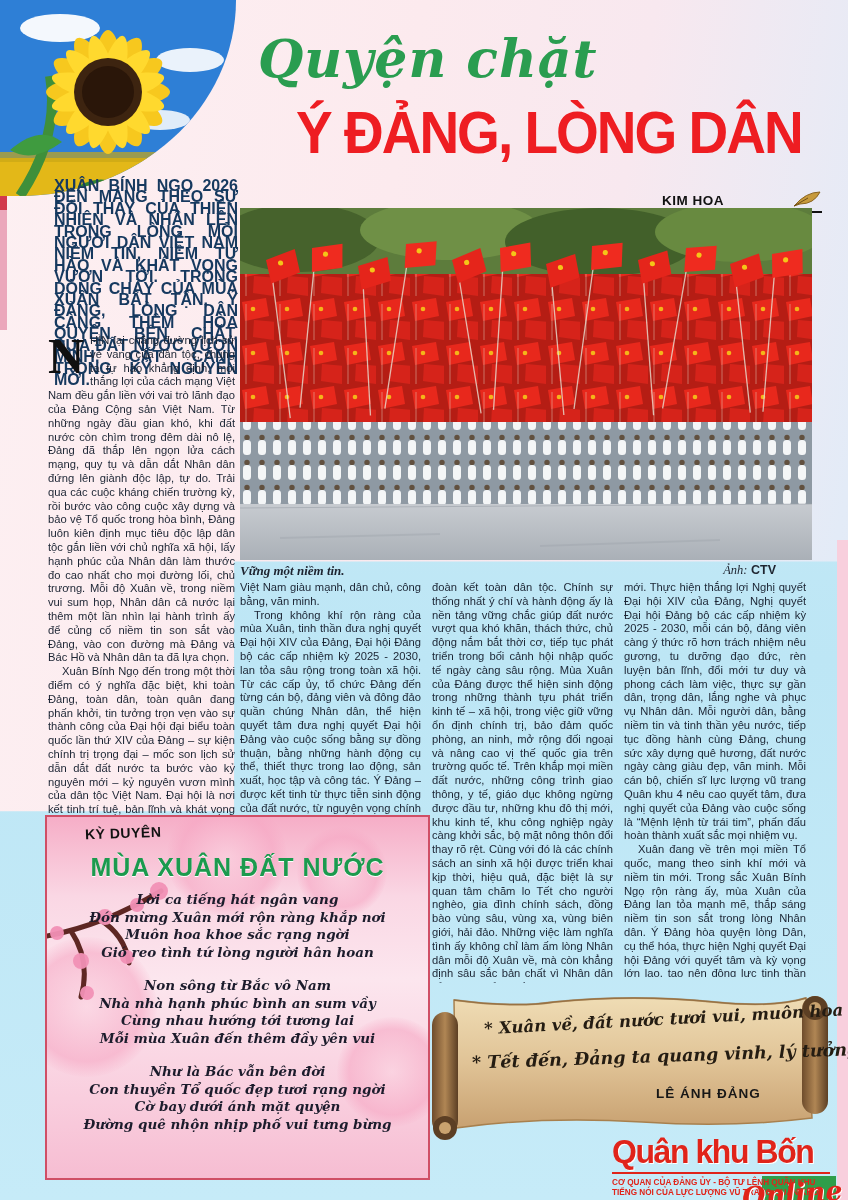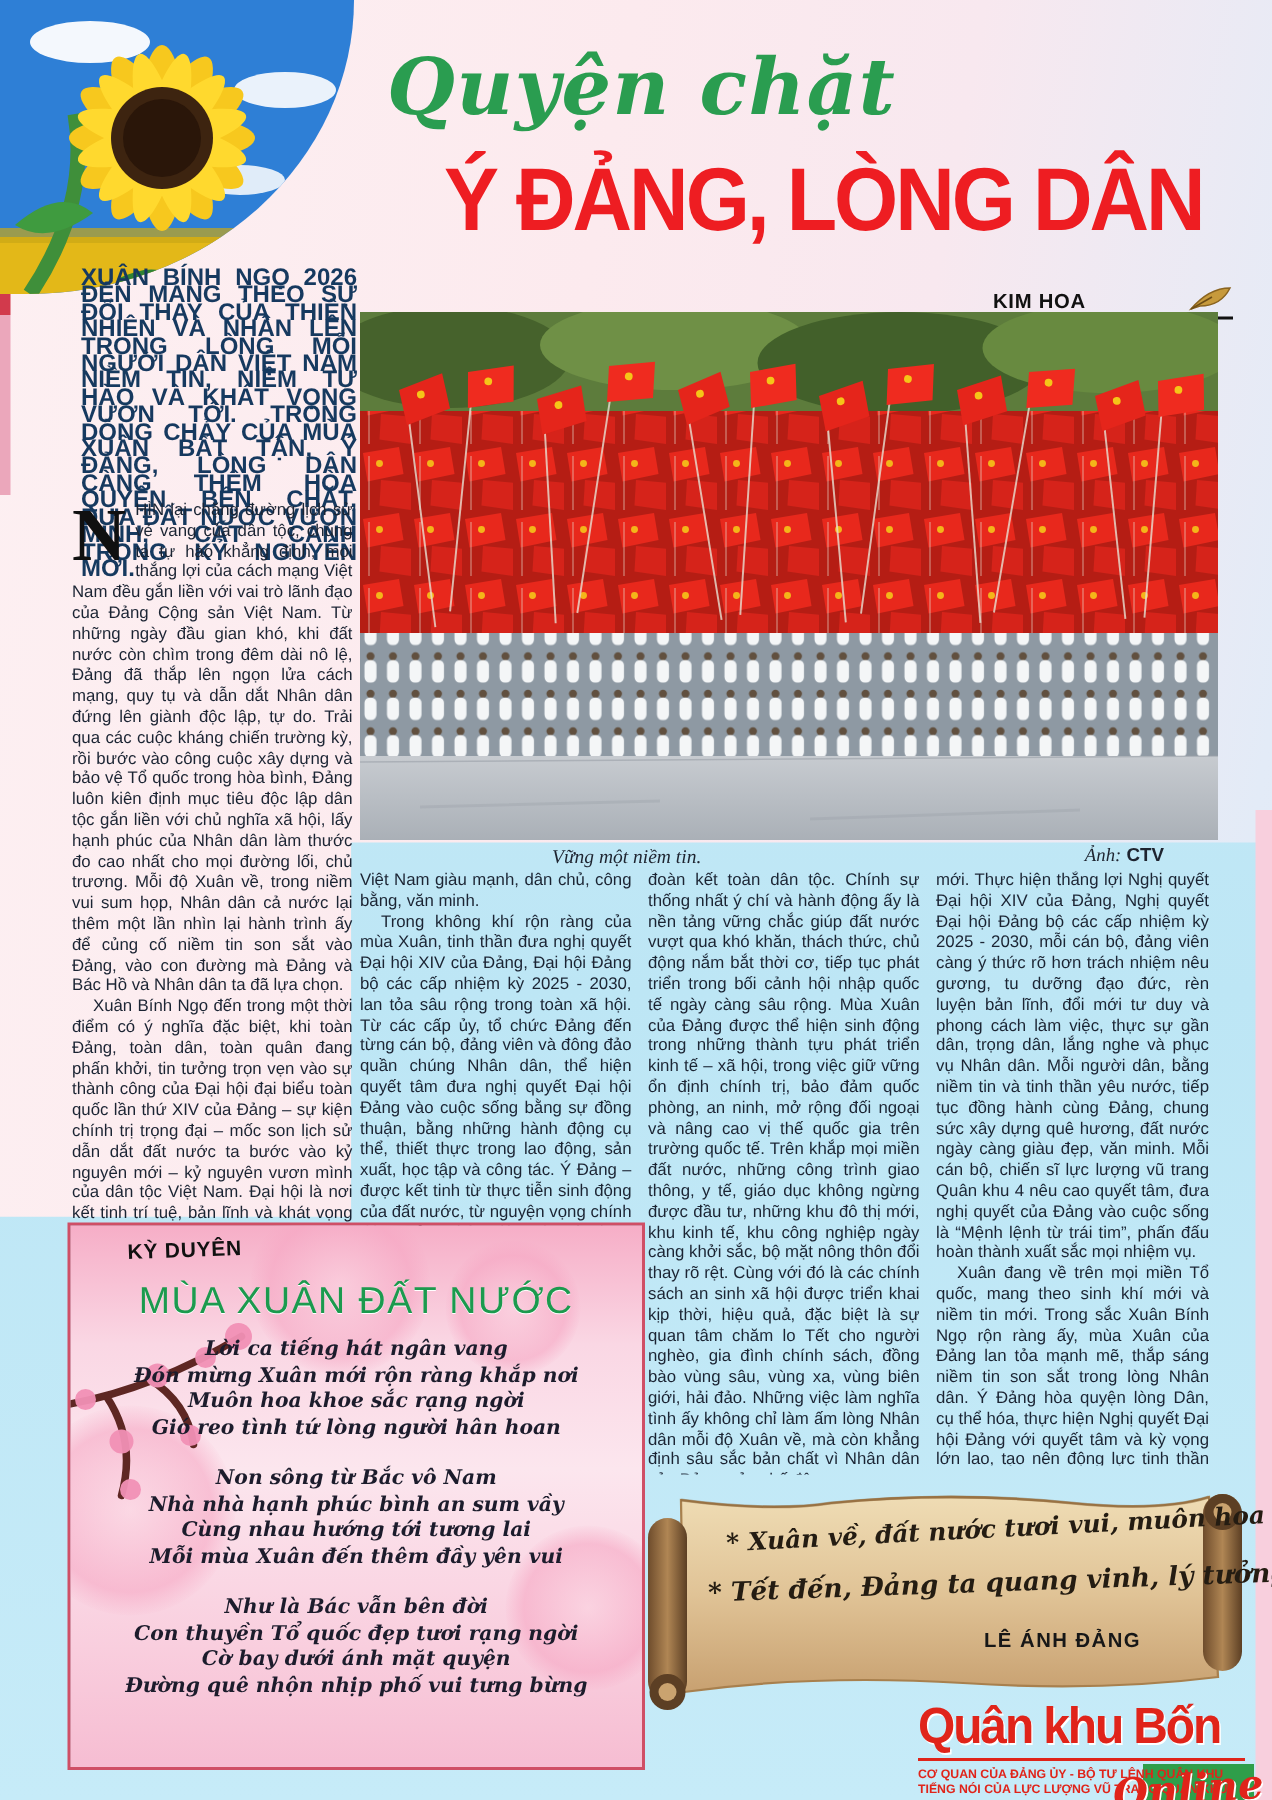--- a/index.html
+++ b/index.html
@@ -35,21 +35,21 @@
   
   .intro{position:absolute;left:54px;top:180px;width:184px;
         font-size:16px;line-height:11.4px;font-weight:bold;color:#16395f;
         text-align:justify;}
 
   
   .photo{position:absolute;left:240px;top:208px;width:572px;height:352px;overflow:hidden;}
   .photo svg{display:block;}
   .caption-row{position:absolute;left:240px;top:563px;width:572px;display:flex;
         justify-content:space-between;font-size:12px;color:#1e2430;}
-  .caption{margin-left:128px;font-style:italic;font-weight:normal;font-family:"Liberation Serif",serif;font-size:13px;}
+  .caption{font-style:italic;font-weight:bold;font-family:"Liberation Serif",serif;font-size:13px;}
   .credit{margin-right:36px;font-size:12.5px;}
   .credit .lbl{font-style:italic;font-family:"Liberation Serif",serif;}
   .credit .val{font-weight:bold;}
 
   
   .col{position:absolute;overflow:hidden;color:#1b2433;}
   .col p{margin:0;font-size:11.2px;line-height:13.8px;text-align:justify;}
   .col p.indent{text-indent:14px;}
   .col1{left:48px;top:334px;width:187px;height:484px;}
   .col2{left:240px;top:581px;width:181px;height:238px;}
@@ -59,21 +59,21 @@
         font-size:50px;line-height:40px;color:#101010;margin:2px 6px 0 0;}
 
   
   .poem-box{position:absolute;left:45px;top:815px;width:385px;height:365px;
         border:2px solid #cf4f66;box-sizing:border-box;
         background:linear-gradient(180deg,#f6aec7 0%,#fad7e4 22%,#fce6ee 45%,#f9cede 78%,#f6bdd2 100%);
         overflow:hidden;}
   .poem-label{position:absolute;left:38px;top:8px;font-size:14px;font-weight:bold;
         color:#111;letter-spacing:.5px;transform:rotate(-2deg);}
   .poem-title{position:absolute;left:0;top:36px;width:100%;text-align:center;
-        font-size:25px;font-weight:normal;color:#1c9a4e;letter-spacing:1px;
+        font-size:25px;font-weight:bold;color:#1c9a4e;letter-spacing:1px;
         text-shadow:0 1px 0 #fff;}
   .poem-lines{position:absolute;left:0;top:74px;width:100%;text-align:center;
         font-family:"DejaVu Serif",serif;font-style:italic;font-weight:bold;
         font-size:13.5px;line-height:17.5px;color:#1c1c2c;}
   .stanza{margin-bottom:16px;}
   .blossom{position:absolute;border-radius:50%;
         background:radial-gradient(circle,#fbd2e0 0%,#f6a8c4 55%,rgba(246,168,196,0) 72%);
         opacity:.6;pointer-events:none;}
   .branch-svg{position:absolute;left:-6px;top:40px;pointer-events:none;}
 

